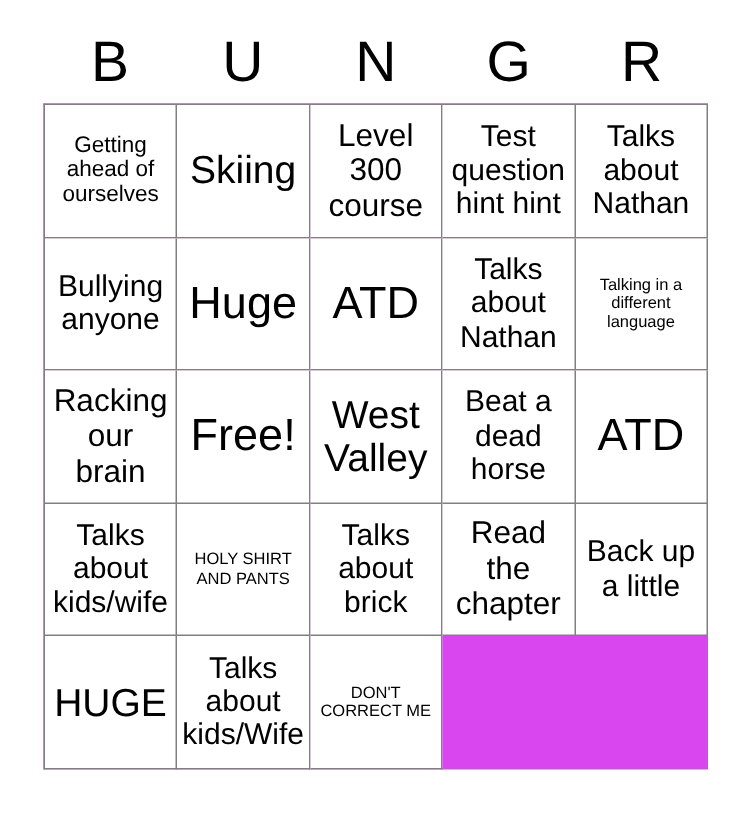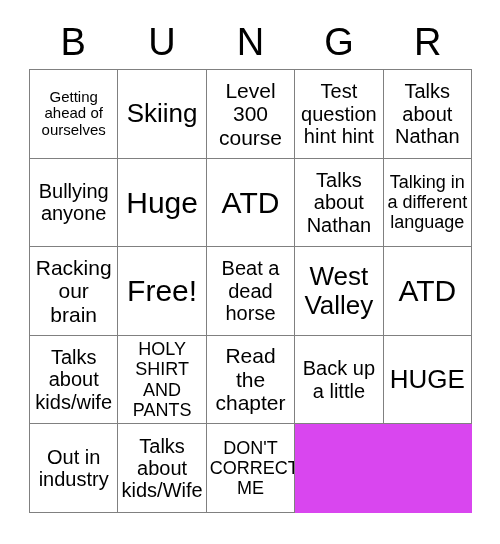--- a/index.html
+++ b/index.html
@@ -63,21 +63,21 @@
     padding: 2px 3px;
     overflow: hidden;
     background: #ffffff;
   }
   .cell-text {
     display: block;
     width: 100%;
     line-height: 1.12;
   }
   
-  .fs-xs .cell-text { font-size: 18px; }
+  .fs-xs .cell-text { font-size: 11px; }
   .fs-s  .cell-text { font-size: 15px; }
   .fs-m  .cell-text { font-size: 20px; }
   .fs-l  .cell-text { font-size: 21px; text-align: center; }
   .fs-xl .cell-text { font-size: 26px; }
   .fs-xxl .cell-text { font-size: 30px; }
 </style>
 </head>
 <body>
 
 <div id="card">
@@ -122,50 +122,50 @@
 
     <div class="cell fs-xs">
         <span class="cell-text">Talking in a different language</span>
       </div>
     <div class="cell fs-l">
         <span class="cell-text">Racking our brain</span>
       </div>
     <div class="cell fs-xxl">
         <span class="cell-text">Free!</span>
       </div>
+    <div class="cell fs-xl">
+        <span class="cell-text">West Valley</span>
+      </div>
     <div class="cell fs-m">
         <span class="cell-text">Beat a dead horse</span>
-      </div>
-    <div class="cell fs-xl">
-        <span class="cell-text">West Valley</span>
       </div>
 
     <div class="cell fs-xxl">
         <span class="cell-text">ATD</span>
       </div>
     <div class="cell fs-m">
         <span class="cell-text">Talks about kids/wife</span>
       </div>
     <div class="cell fs-xs">
         <span class="cell-text">HOLY SHIRT AND PANTS</span>
+      </div>
+    <div class="cell fs-m">
+        <span class="cell-text">Talks about brick</span>
       </div>
     <div class="cell fs-l">
         <span class="cell-text">Read the chapter</span>
       </div>
 
     <div class="cell fs-m">
         <span class="cell-text">Back up a little</span>
       </div>
     <div class="cell fs-xl">
         <span class="cell-text">HUGE</span>
       </div>
     <div class="cell fs-m">
-        <span class="cell-text">Out in industry</span>
-      </div>
-    <div class="cell fs-m">
         <span class="cell-text">Talks about kids/Wife</span>
       </div>
     <div class="cell fs-xs">
         <span class="cell-text">DON'T CORRECT ME</span>
       </div>
   </div>
 
 </div>
 
 </body></html>

